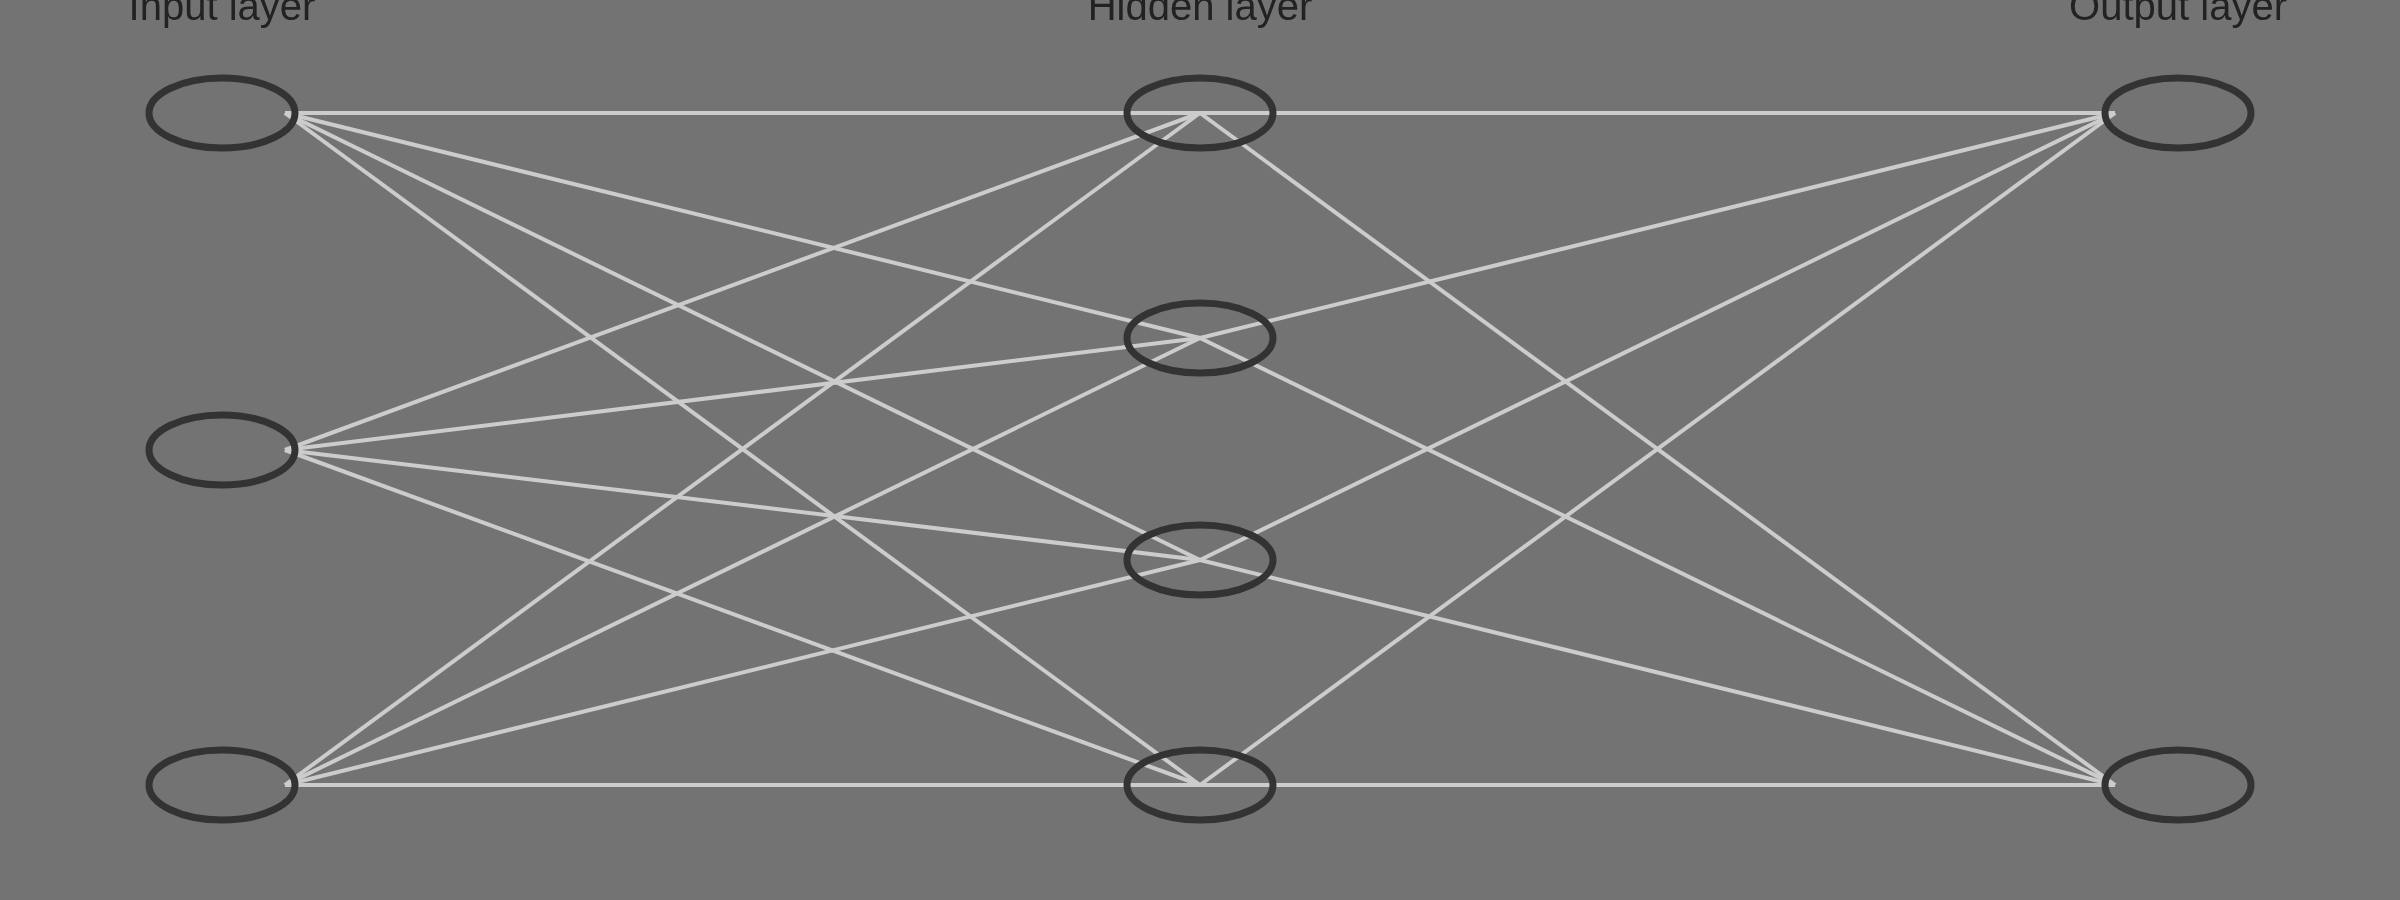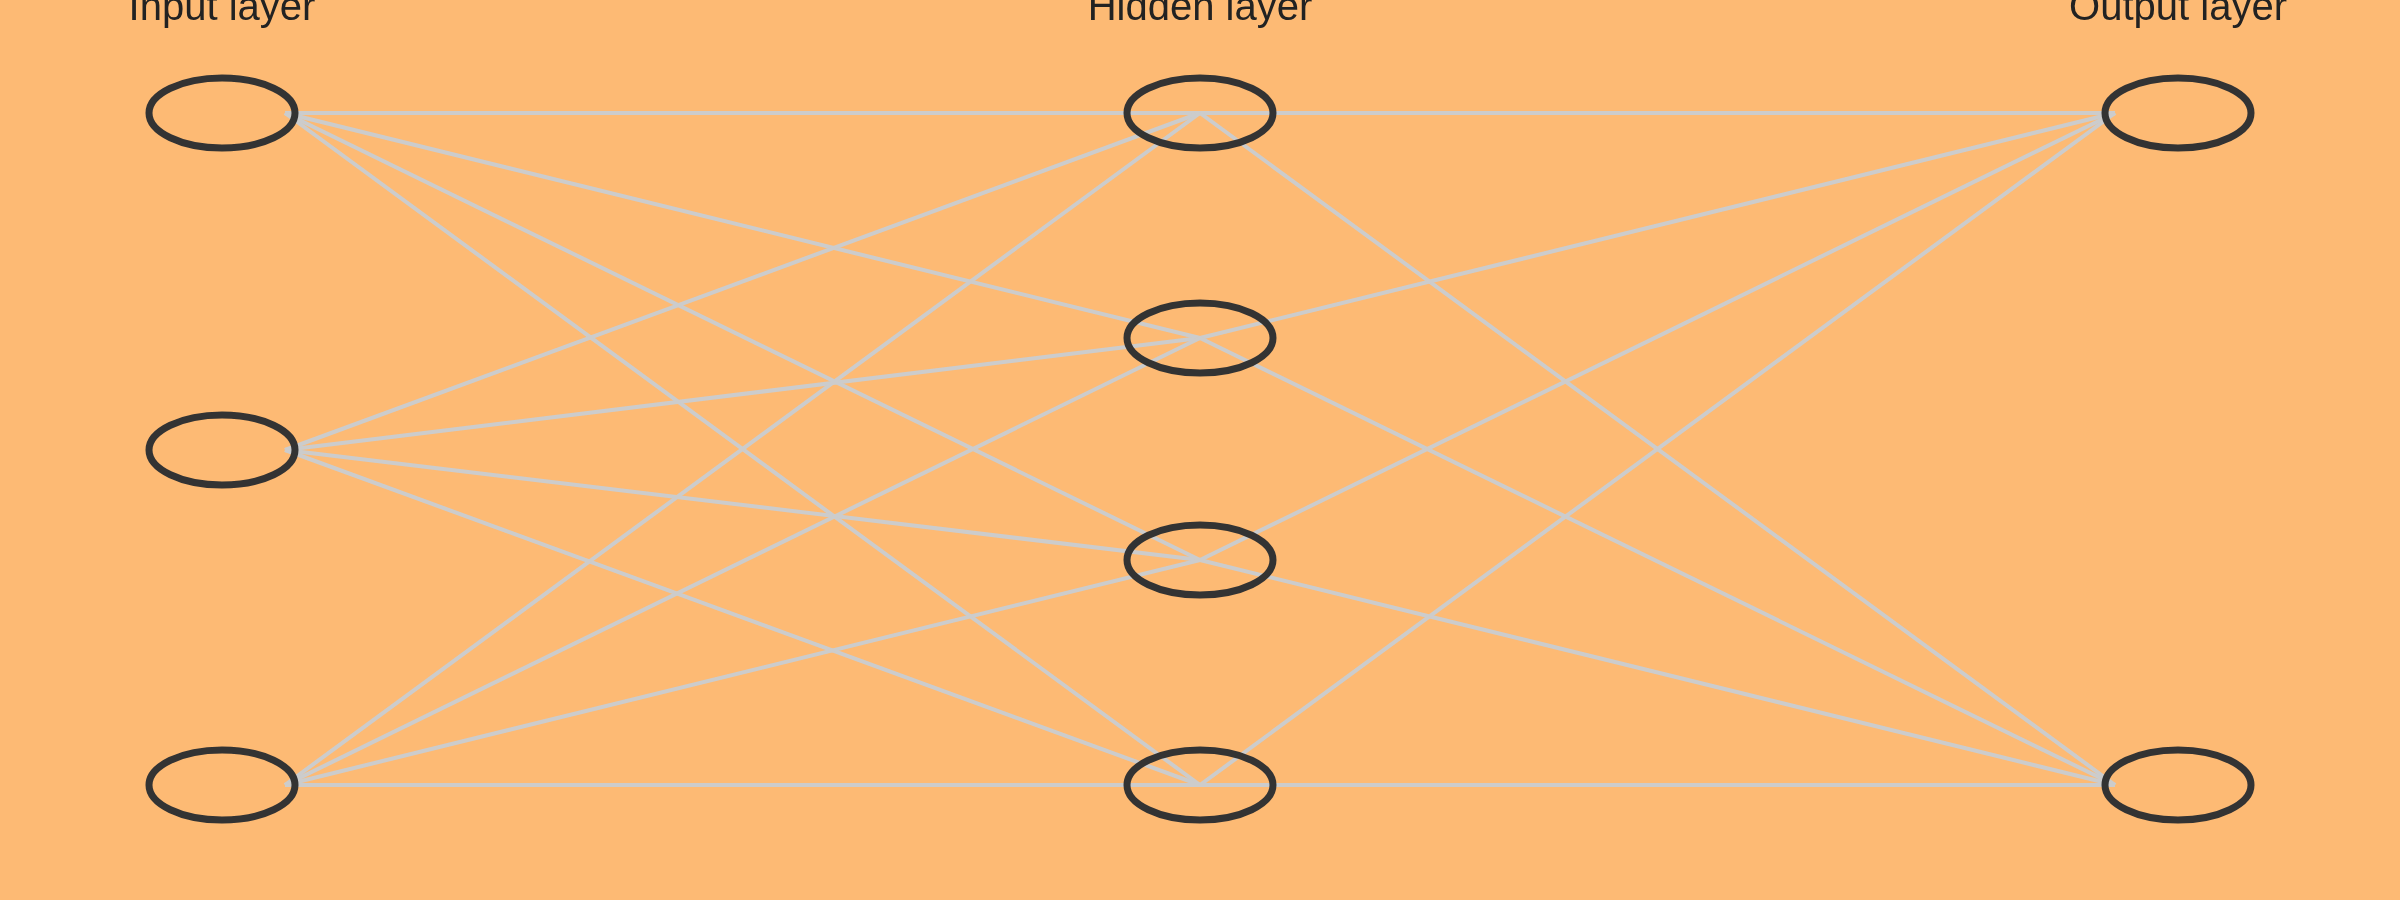--- a/index.html
+++ b/index.html
@@ -7,21 +7,21 @@
     padding: 0;
     background: #ffffff;
   }
   body {
     font-family: "Liberation Sans", sans-serif;
   }
   #canvas {
     position: relative;
     width: 2400px;
     height: 900px;
-    background: #fdba74;
+    background: #737373;
     overflow: hidden;
   }
   #net-svg {
     position: absolute;
     left: 0;
     top: 0;
     width: 2400px;
     height: 900px;
     display: block;
   }

